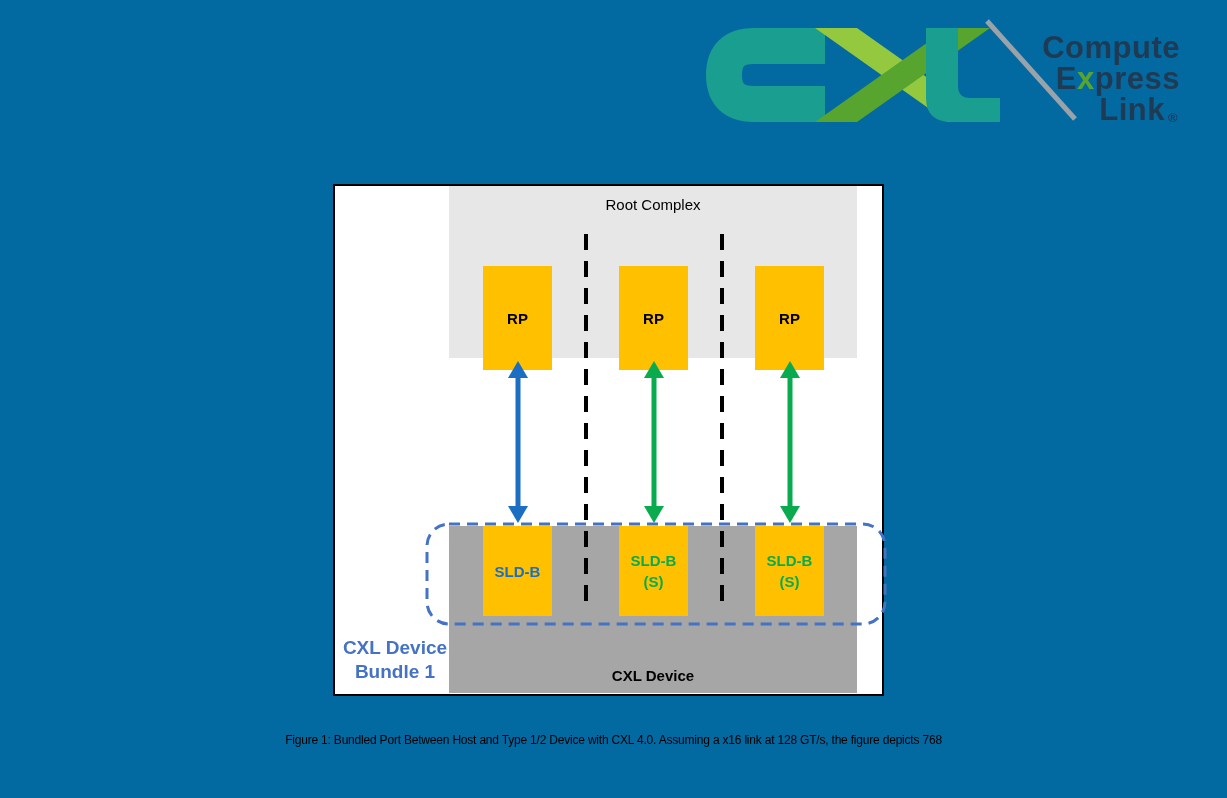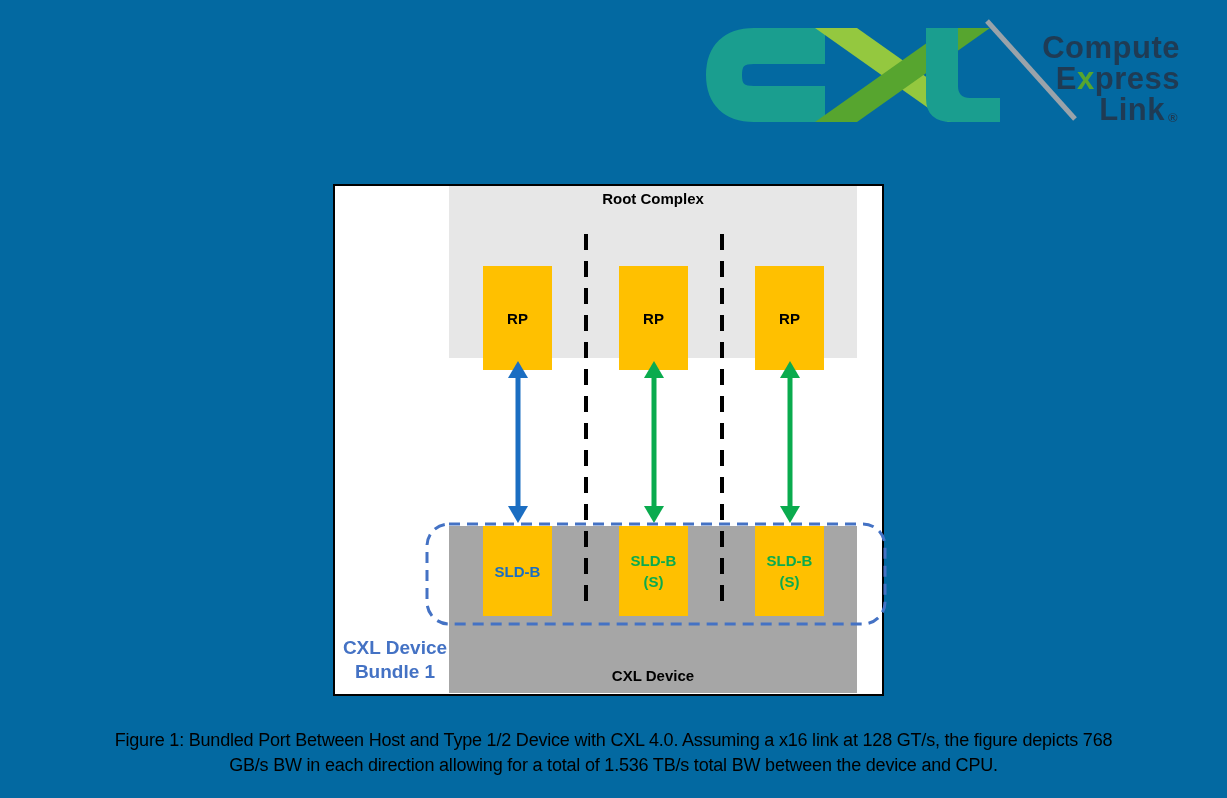--- a/index.html
+++ b/index.html
@@ -13,21 +13,21 @@
   .stage{position:relative;width:1227px;height:798px;background:#0369a1;overflow:hidden;}
 
   
   .logo{position:absolute;left:702px;top:14px;width:500px;height:122px;}
   .wordmark{font-family:"Liberation Sans",sans-serif;font-weight:bold;font-size:31px;fill:var(--navy);letter-spacing:0.5px;}
   .wordmark-reg{font-family:"Liberation Sans",sans-serif;font-weight:bold;font-size:13px;fill:var(--navy);}
 
   
   .frame{position:absolute;left:333px;top:184px;width:551px;height:512px;border:2px solid var(--ink);background:#fff;}
   .root-complex{position:absolute;left:114px;top:0;width:408px;height:172px;background:var(--gray-light);z-index:1;}
-  .rc-label{padding-top:4px;text-align:center;font-size:15px;font-weight:bold;color:var(--ink);}
+  .rc-label{padding-top:10px;text-align:center;font-size:15px;font-weight:normal;color:var(--ink);}
   .device-box{position:absolute;left:114px;top:340px;width:408px;height:167px;background:var(--gray-mid);z-index:1;}
   .device-label{position:absolute;left:0;bottom:9px;width:100%;text-align:center;font-size:15px;font-weight:bold;color:var(--ink);}
 
   .gold-box{position:absolute;width:69px;background:var(--orange);display:flex;flex-direction:column;align-items:center;justify-content:center;z-index:3;}
   .rp-box{top:80px;height:104px;}
   .rp-label{font-size:15px;font-weight:bold;color:var(--ink);}
   .sld-box{top:340px;height:90px;}
   .sld-label{font-size:15px;font-weight:bold;line-height:21px;text-align:center;}
   .sld-blue{color:var(--blue);}
   .sld-green{color:var(--green);}
@@ -42,21 +42,21 @@
   .arrow-blue line{stroke:var(--blue);} .arrow-blue polygon{fill:var(--blue);}
   .arrow-green line{stroke:var(--green);} .arrow-green polygon{fill:var(--green);}
 
   .bundle-rect{position:absolute;left:90px;top:336px;width:462px;height:104px;z-index:5;}
   .bundle-rect rect{fill:none;stroke:var(--dash-blue);stroke-width:3;stroke-dasharray:11 7;}
   .bundle-label{position:absolute;left:2px;top:450px;width:116px;text-align:center;
     font-size:19px;line-height:24px;font-weight:bold;color:var(--dash-blue);z-index:6;}
 
   
   .caption{position:absolute;left:0;top:728px;width:1227px;text-align:center;
-    font-size:18px;line-height:25px;color:var(--ink);letter-spacing:-0.2px;}
+    font-size:12px;line-height:25px;color:var(--ink);letter-spacing:-0.2px;}
   .caption div{white-space:nowrap;}
 </style>
 </head>
 <body>
 
 <div class="stage">
 
   <svg class="logo" viewBox="0 0 500 122">
     <path d="M123 32 H52 Q22 32 22 61 Q22 90 52 90 H123" fill="none" stroke="var(--teal)" stroke-width="36"></path>
     <polygon points="113,14 155,14 288,108 246,108" fill="var(--green-light)"></polygon>
@@ -127,16 +127,15 @@
 
     <div class="bundle-label">
       <div>CXL Device</div>
       <div>Bundle 1</div>
     </div>
 
   </div>
 
   <div class="caption">
     <div>Figure 1: Bundled Port Between Host and Type 1/2 Device with CXL 4.0. Assuming a x16 link at 128 GT/s, the figure depicts 768</div>
-    <div>GB/s BW in each direction allowing for a total of 1.536 TB/s total BW between the device and CPU.</div>
   </div>
 
 </div>
 
 </body></html>

